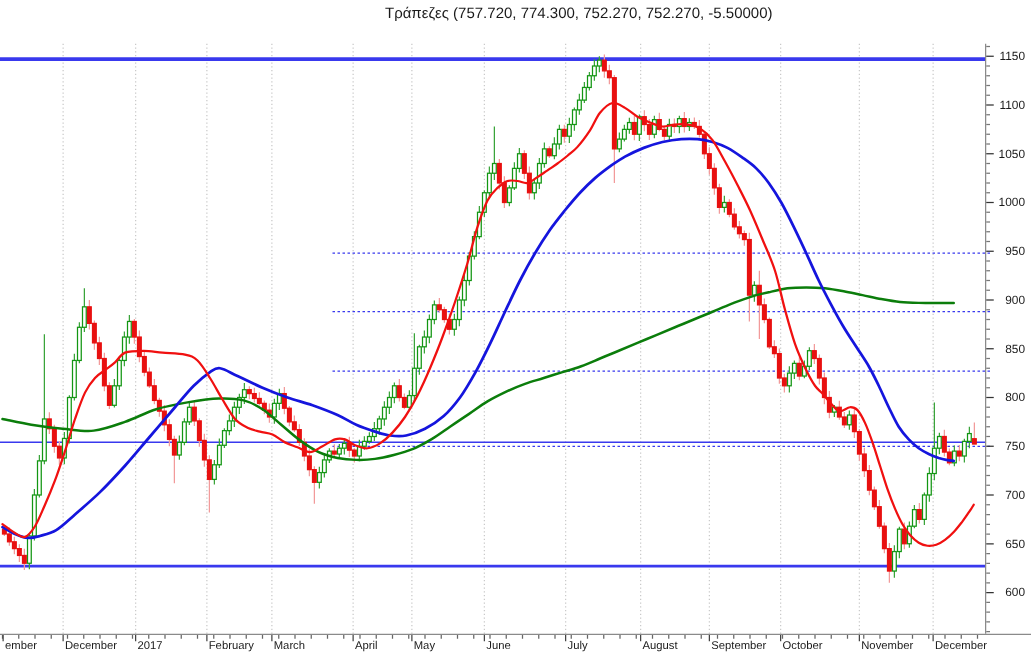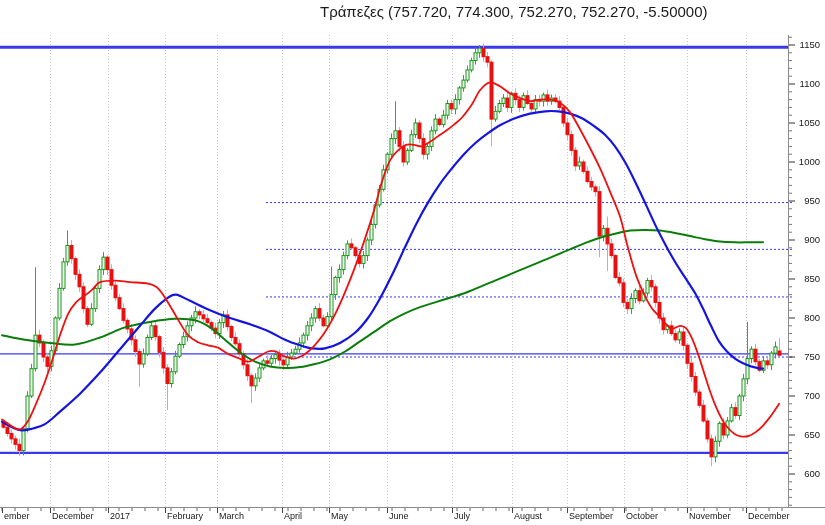--- a/index.html
+++ b/index.html
@@ -1,21 +1,21 @@
 <!DOCTYPE html>
 <html><head>
 <meta charset="utf-8">
 <style>
   html,body{margin:0;padding:0;background:#ffffff;}
   .chart-wrap{
     position:relative;width:825px;height:525px;background:#ffffff;overflow:hidden;
     font-family:"Liberation Sans",sans-serif;
   }
   .chart-title{
-    position:absolute;left:308px;top:3px;font-size:15px;color:#1a1a1a;white-space:nowrap;margin-left:12px;
+    position:absolute;left:308px;top:3px;font-size:12px;color:#1a1a1a;white-space:nowrap;
   }
   svg{position:absolute;left:0;top:0;}
   text{font-family:"Liberation Sans",sans-serif;}
 </style>
 </head>
 <body>
 
 <div class="chart-wrap">
   <div class="chart-title">Τράπεζες (757.720, 774.300, 752.270, 752.270, -5.50000)</div>
   <svg id="chart-svg" width="825" height="525">

